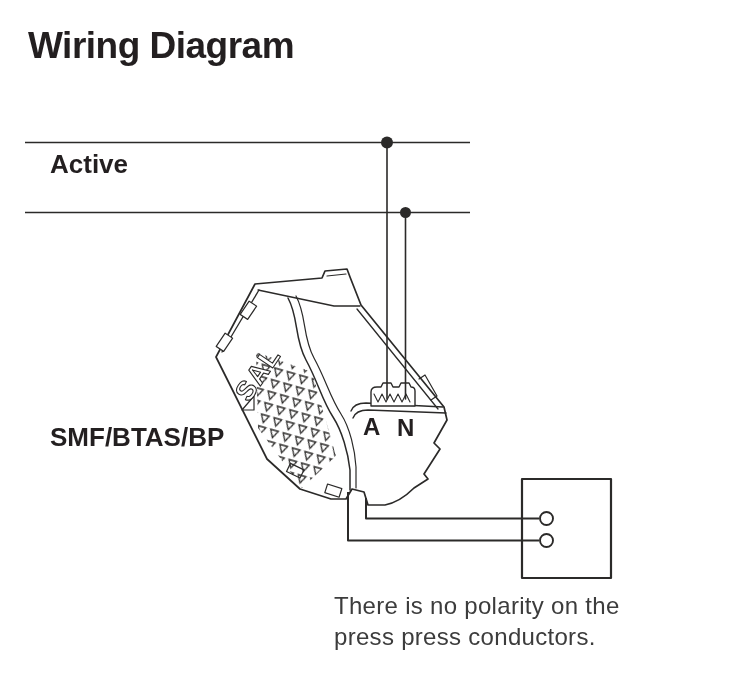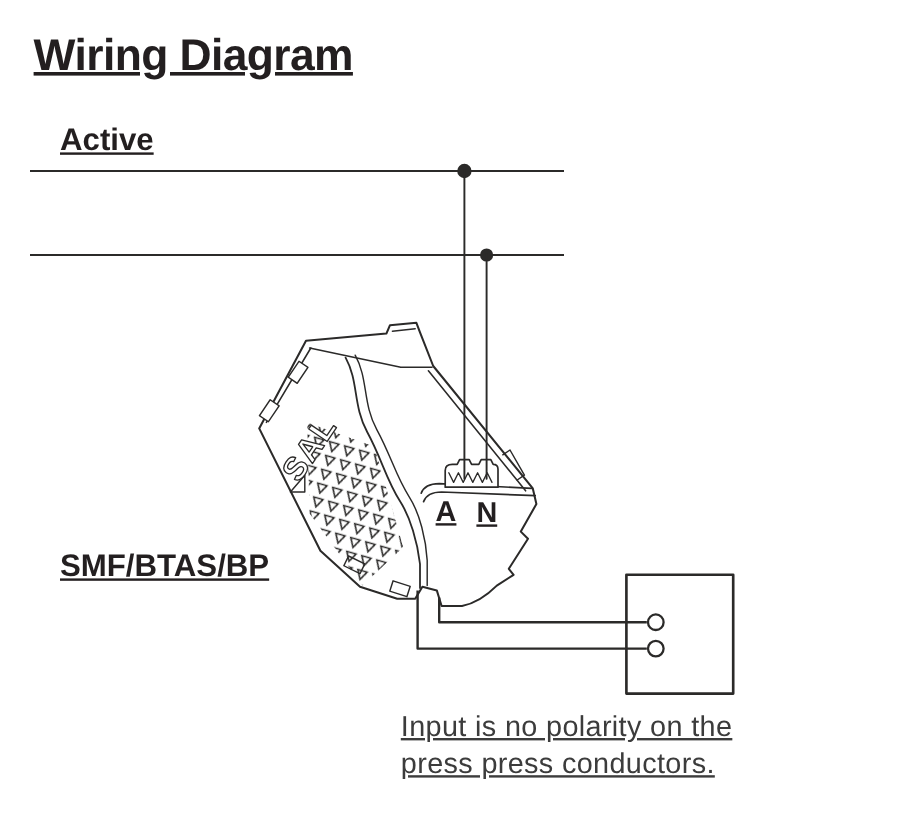--- a/index.html
+++ b/index.html
@@ -4,30 +4,30 @@
 <style>
   html,body{margin:0;padding:0;background:#fff;}
   #canvas{
     position:relative;
     width:748px;height:696px;
     background:#ffffff;
     font-family:"Liberation Sans", sans-serif;
     overflow:hidden;
   }
   #diagram-svg{position:absolute;left:0;top:0;}
-  .txt{position:absolute;color:#231f20;white-space:nowrap;text-decoration:underline;}
+  .txt{position:absolute;color:#231f20;white-space:nowrap;}
   .title{
     left:28px;top:25px;
     font-size:37px;font-weight:bold;letter-spacing:-0.5px;
   }
-  .rail-label{font-size:26px;font-weight:bold;}
+  .rail-label{font-size:26px;font-weight:bold;margin-top:48px;}
   .lbl-active{left:50px;top:101px;}
   .lbl-voltage{left:50px;top:164px;}
   .lbl-neutral{left:50px;top:222px;}
-  .lbl-model{left:50px;top:422px;font-size:26px;font-weight:bold;margin-top:34px;}
+  .lbl-model{left:50px;top:422px;font-size:26px;font-weight:bold;}
   .optional-block{
     left:468px;top:394px;width:205px;
     text-align:center;font-size:22px;font-weight:bold;line-height:29px;
     white-space:nowrap;
   }
   .terminal-letter{font-size:24px;font-weight:bold;}
   .lbl-a{left:363px;top:413px;}
   .lbl-n{left:397px;top:414px;}
   .note-block{
     left:334px;top:590px;
@@ -93,17 +93,17 @@
 
   <div class="txt lbl-model">SMF/BTAS/BP</div>
 
   <div class="txt terminal-letter lbl-a">A</div>
   <div class="txt terminal-letter lbl-n">N</div>
 
   <div class="txt optional-block">
   </div>
 
   <div class="txt note-block">
-    <div>Input is no polarity on the</div>
+    <div>There is no polarity on the</div>
     <div>press press conductors.</div>
   </div>
 
 </div>
 
 </body></html>

